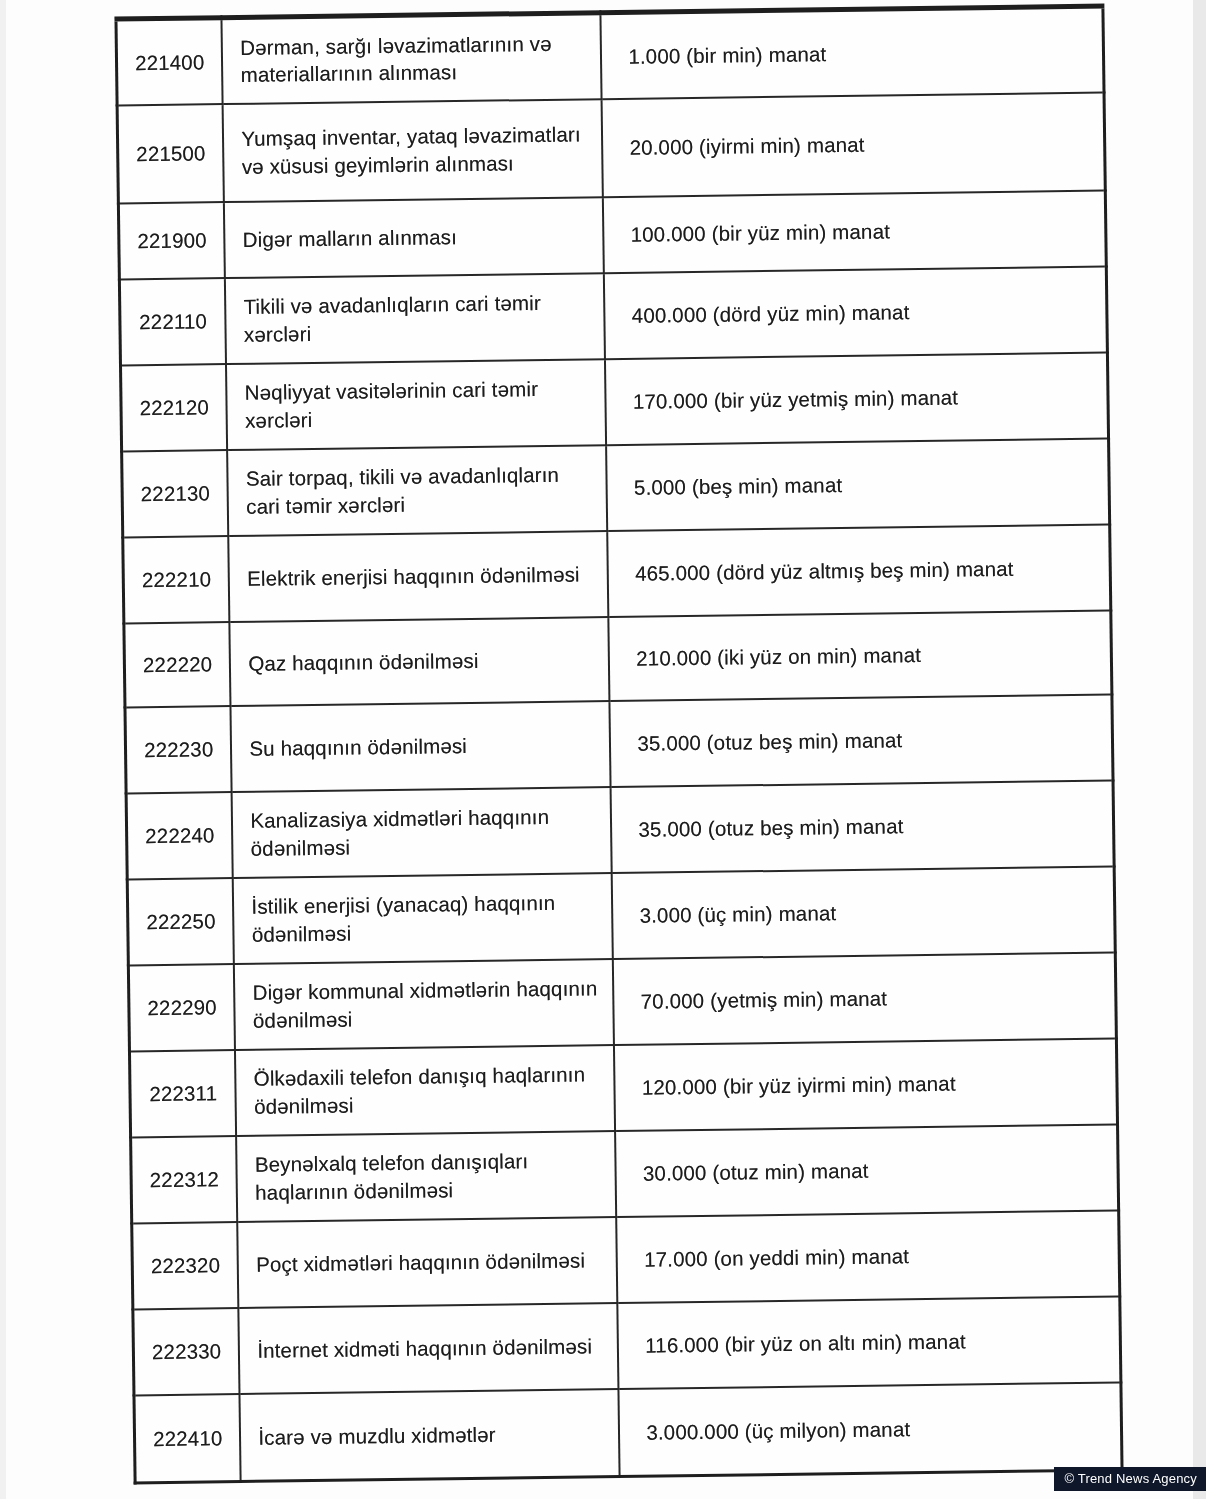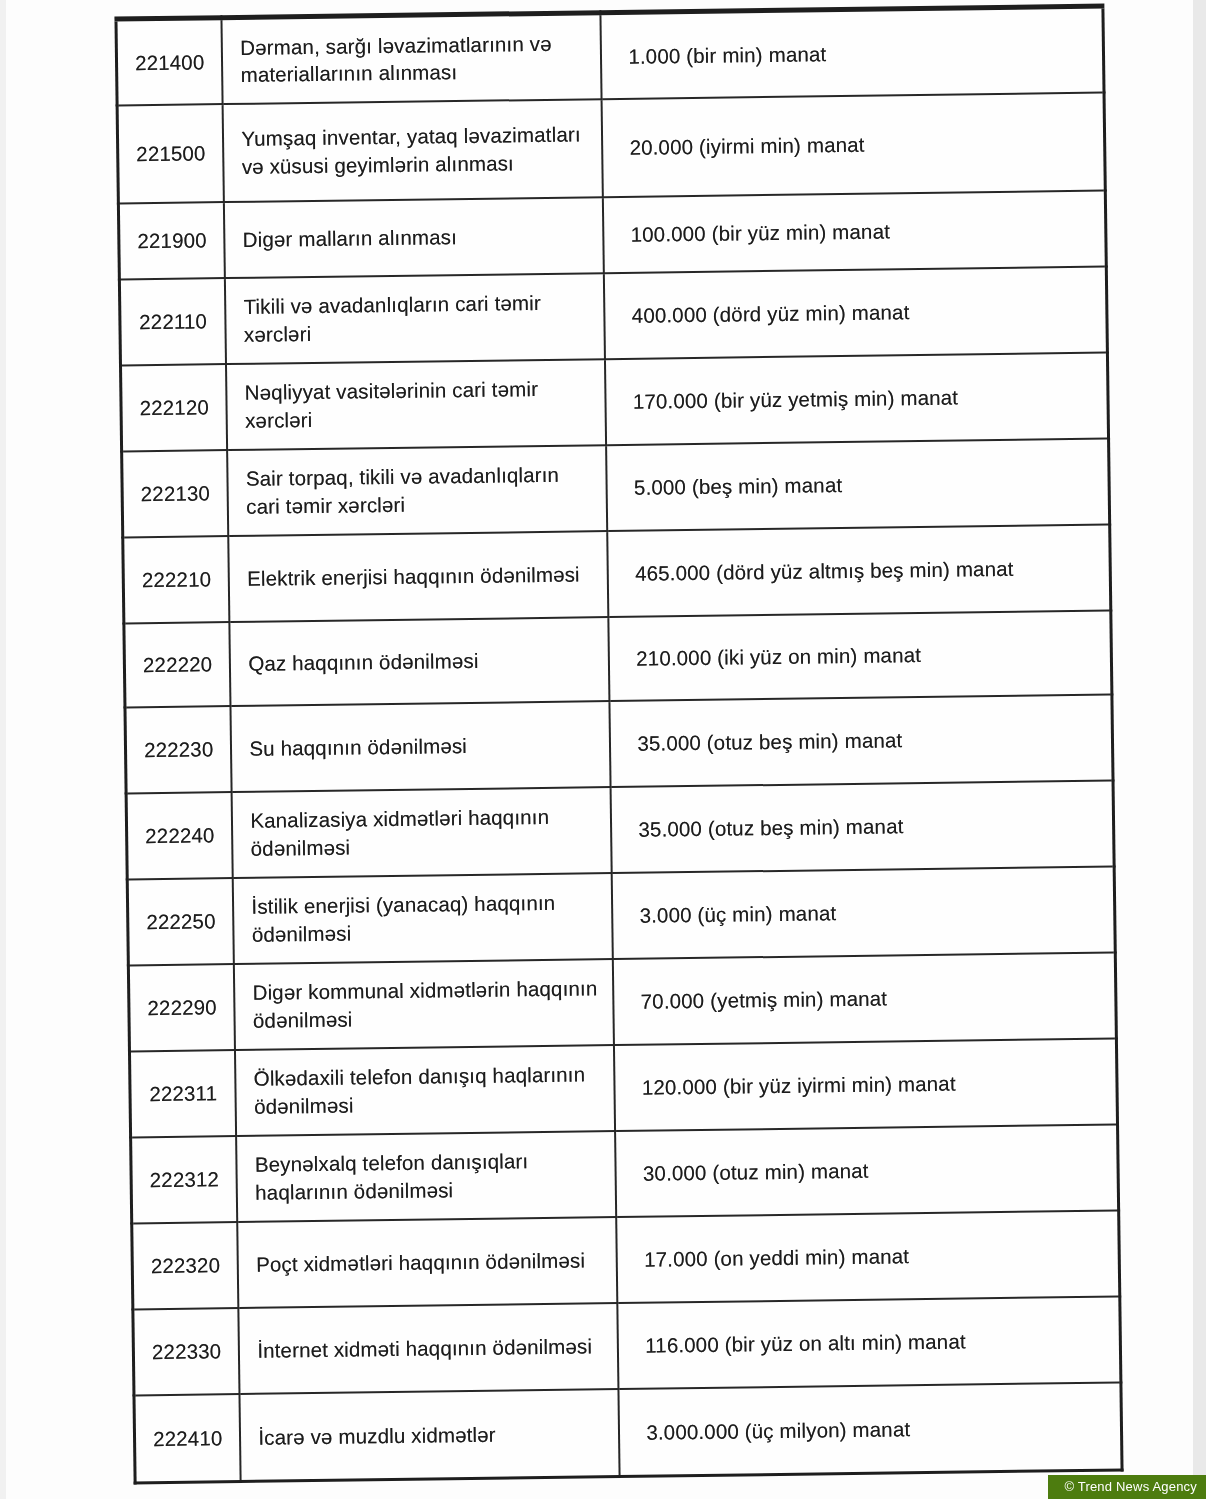--- a/index.html
+++ b/index.html
@@ -77,24 +77,24 @@
   .doc-table tr           { height: 86px; }
   .doc-table tr:nth-child(2)  { height: 98px; }
   .doc-table tr:nth-child(3)  { height: 76px; }
   .doc-table tr:nth-child(8)  { height: 84px; }
   .doc-table tr:nth-child(9)  { height: 86px; }
   .doc-table tr:nth-child(17) { height: 88px; }
 
   .watermark {
     position: absolute;
     right: 0;
-    bottom: 0;
+    bottom: 8px;
     height: 24px;
-    padding: 0 9px 0 16px;
-    background: #4d7c0f;
+    padding: 0 9px 0 10px;
+    background: #0f172a;
     color: #ffffff;
     font-size: 13px;
     line-height: 24px;
     letter-spacing: 0.2px;
     white-space: nowrap;
   }
 </style>
 </head>
 <body>
 

